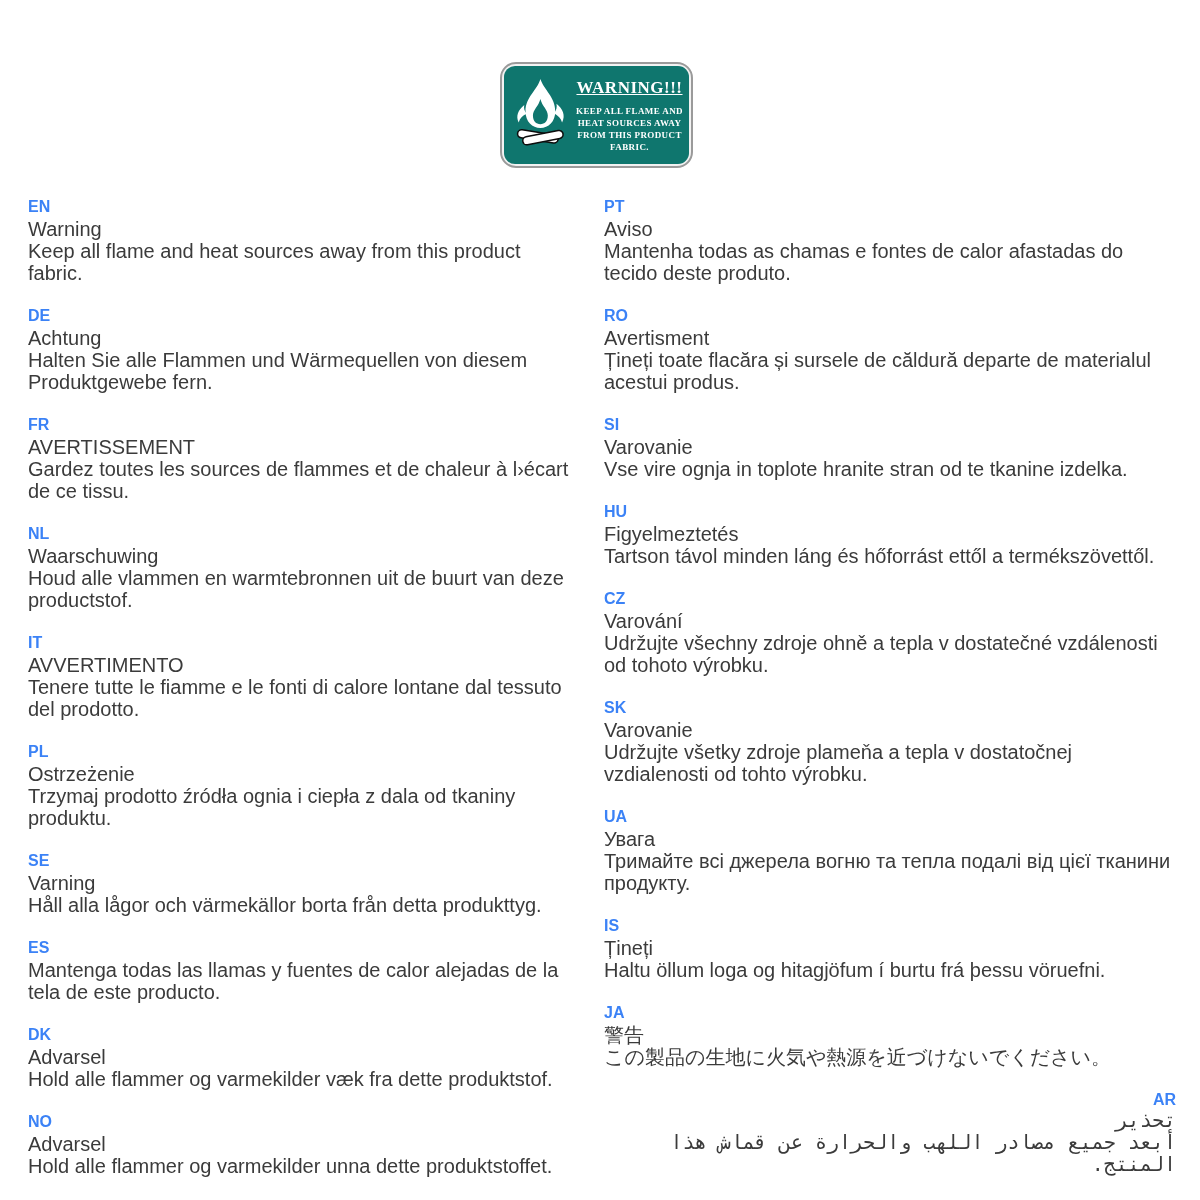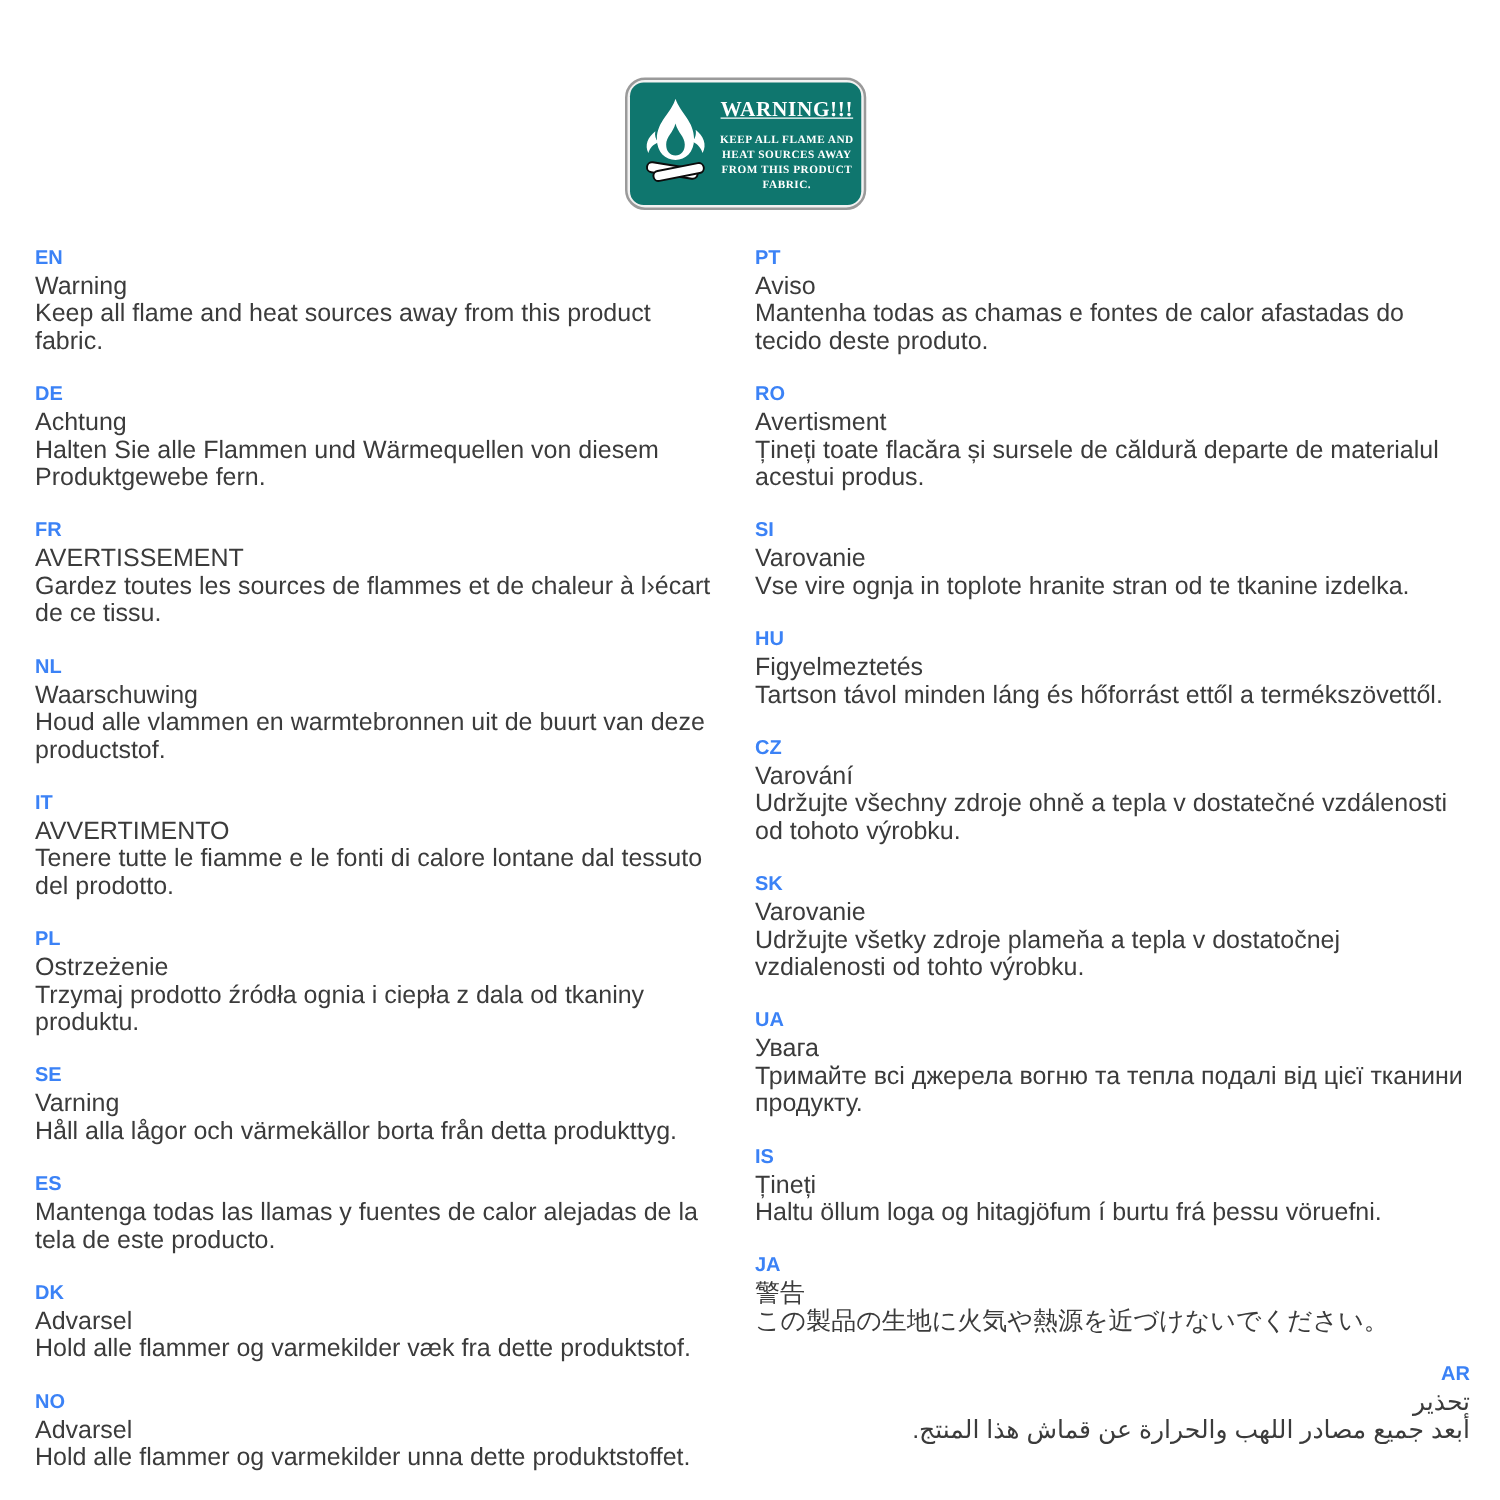--- a/index.html
+++ b/index.html
@@ -91,20 +91,21 @@
     font-size: 20px;
     line-height: 22px;
   }
   .lang-block.rtl {
     text-align: right;
   }
   .lang-block.rtl .lang-body,
   .lang-block.rtl .lang-title {
     direction: rtl;
     unicode-bidi: embed;
+    font-family: Liberation Mono, monospace;
   }
 </style>
 </head>
 <body>
 
 <div class="page">
 
   <div class="badge-outer">
     <div class="badge-inner">
       <svg class="badge-icon" viewBox="0 0 100 120" aria-hidden="true">

